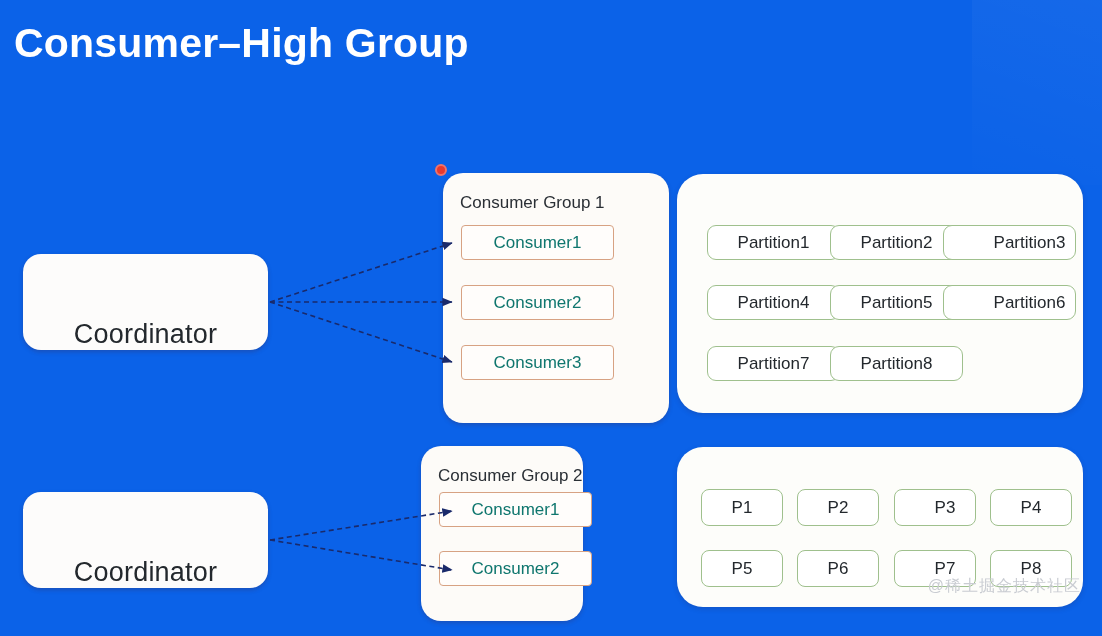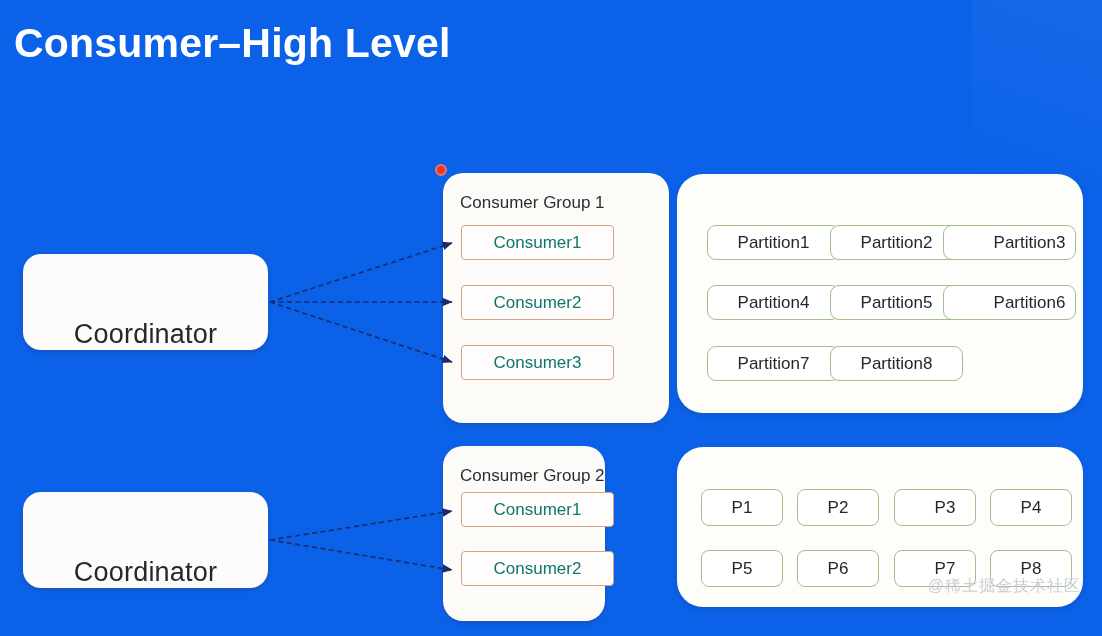--- a/index.html
+++ b/index.html
@@ -63,21 +63,21 @@
   #coordinator-2 { left: 23px;  top: 492px; width: 245px; height: 96px; }
 
   
   .group-panel {
     position: absolute;
     background: #FDFBF8;
     border-radius: 20px;
     box-shadow: 0 2px 4px rgba(60,40,80,0.28);
   }
   #group-panel-1 { left: 443px; top: 173px; width: 226px; height: 250px; }
-  #group-panel-2 { left: 443px; top: 446px; width: 162px; height: 175px; }
+  #group-panel-2 { left: 421px; top: 446px; width: 162px; height: 175px; }
 
   .group-title {
     position: absolute;
     left: 17px;
     top: 18px;
     width: 160px;
     font-size: 17px;
     color: #2A2F35;
     line-height: 23px;
   }
@@ -177,21 +177,21 @@
     pointer-events: none;
   }
 </style>
 </head>
 <body>
 
 <div id="slide">
 
   <div class="bg-wash"></div>
 
-  <div class="slide-title">Consumer–High Level</div>
+  <div class="slide-title">Consumer–High Group</div>
 
   <div id="coordinator-1" class="coordinator">
     <span class="label">Coordinator</span>
   </div>
 
   <div id="coordinator-2" class="coordinator">
     <span class="label">Coordinator</span>
   </div>
 
   <div id="group-panel-1" class="group-panel">

